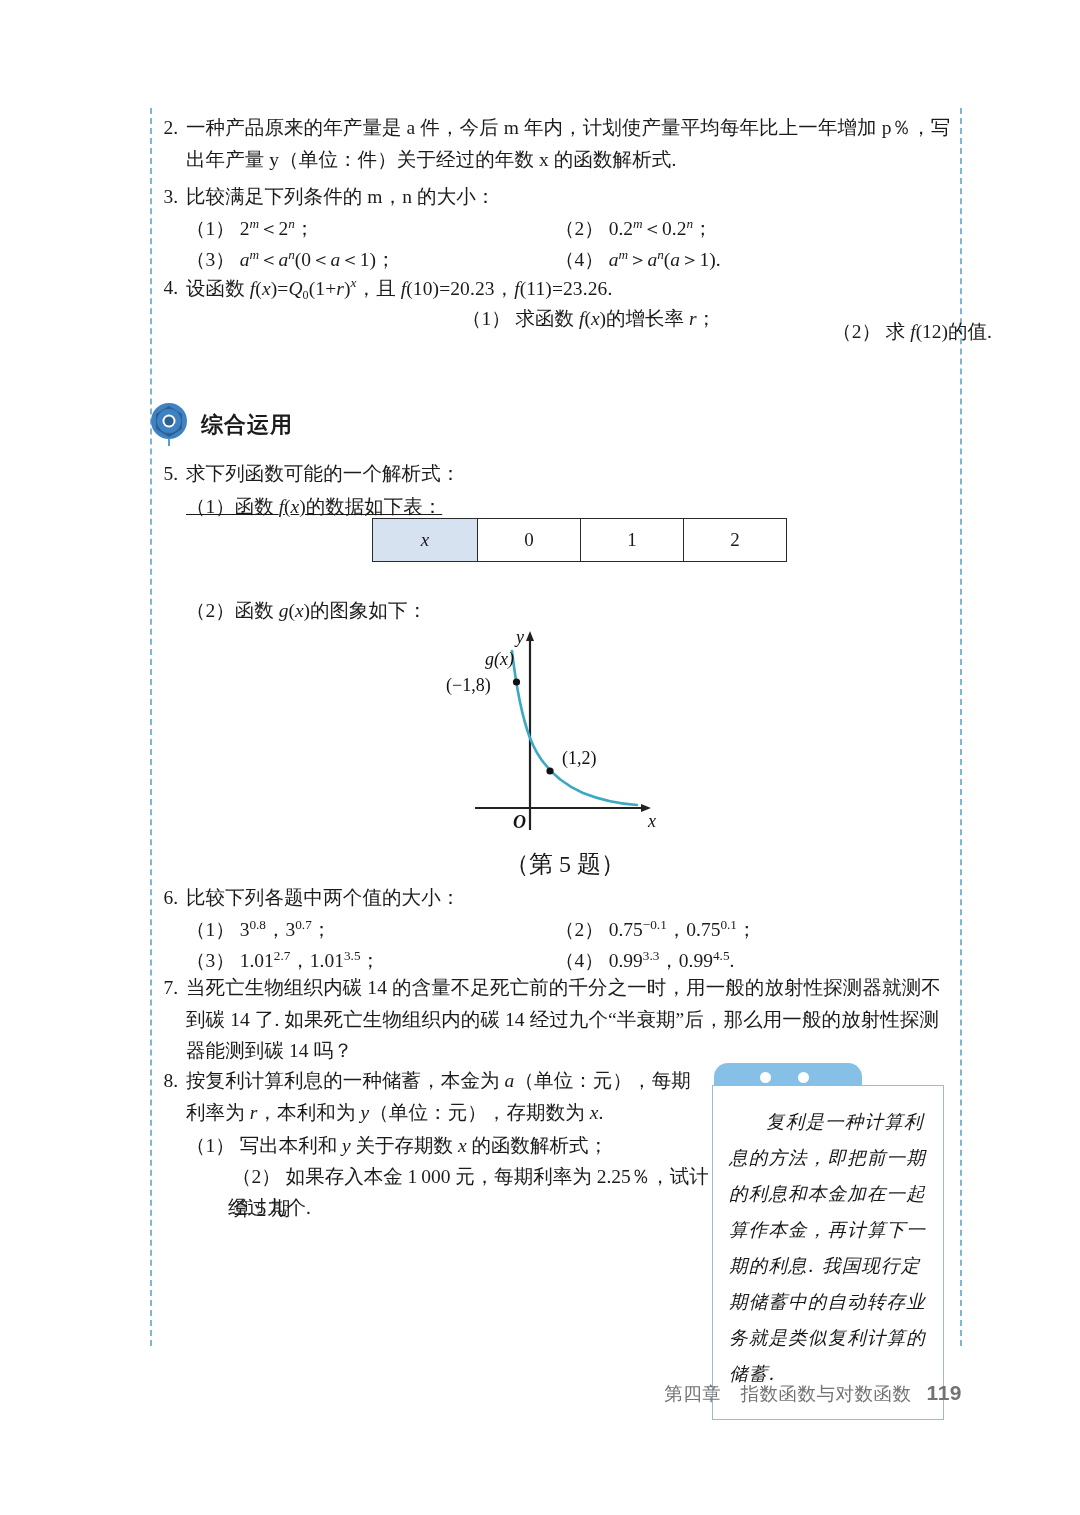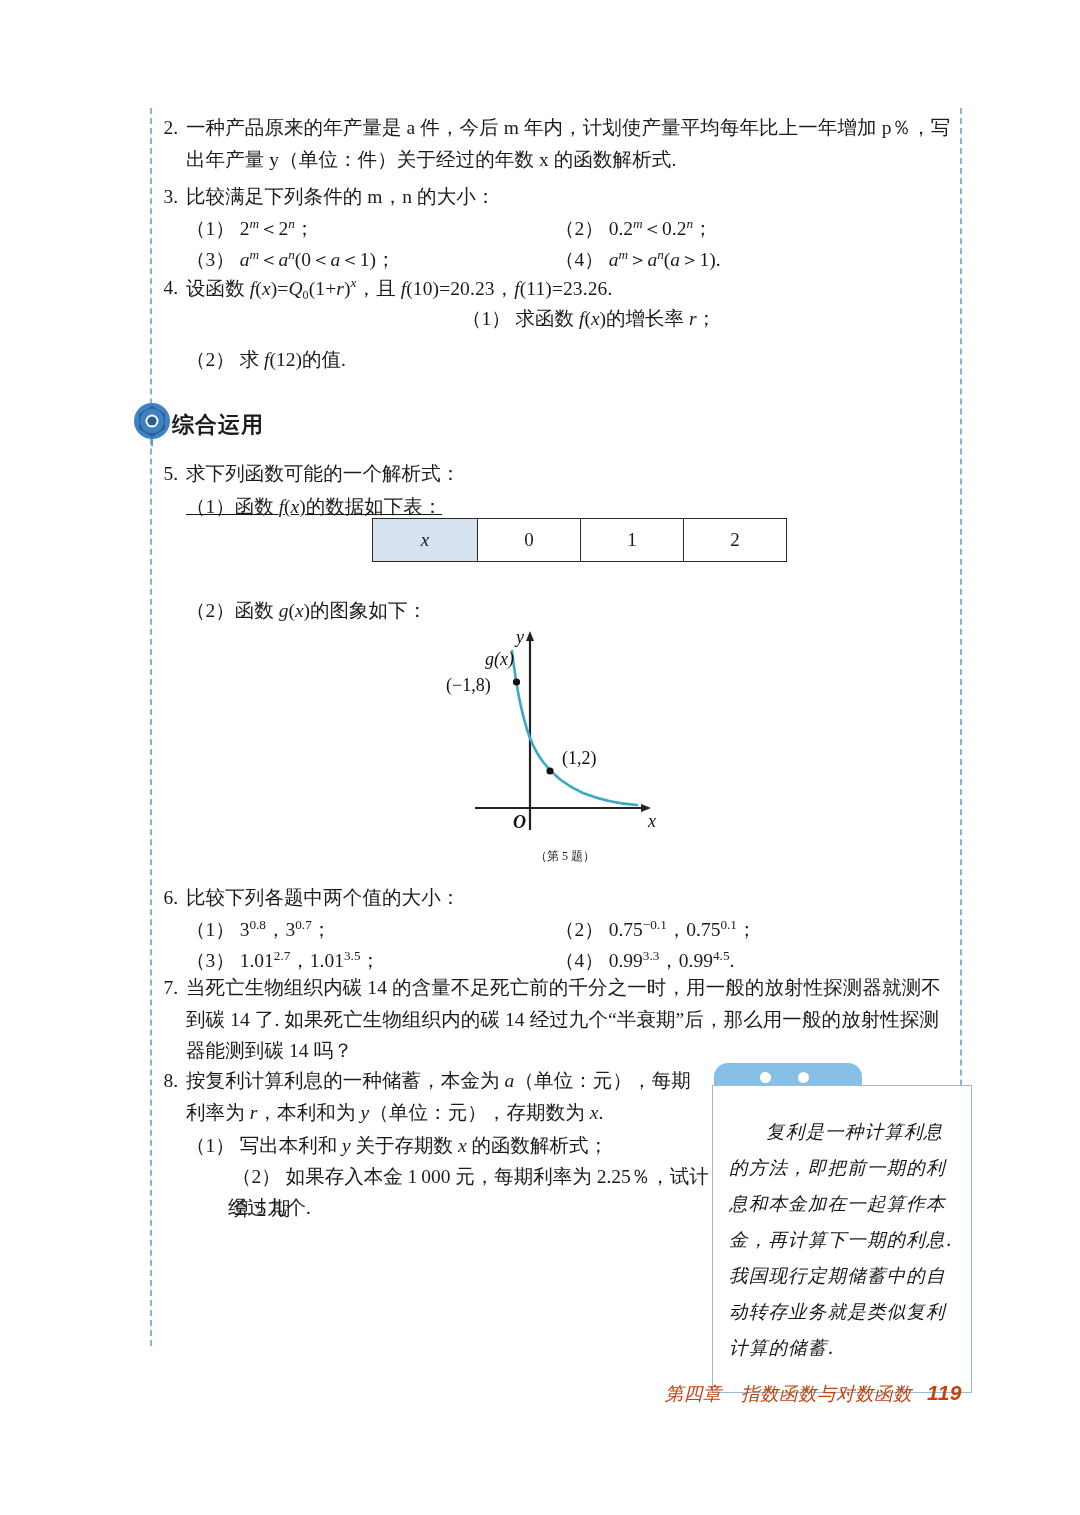--- a/index.html
+++ b/index.html
@@ -65,24 +65,25 @@
   .subrow {
     display: flex;
     margin-left: 34px;
   }
   .subrow .c1 { width: 340px; flex: 0 0 340px; }
   .subrow .c2 { flex: 1 1 auto; margin-left: 29px; }
 
   
   .section-head {
     position: absolute;
-    left: 132px;
+    left: 149px;
     top: 402px;
     display: flex;
     align-items: center;
+    gap: 12px;
   }
   .badge { width: 40px; height: 46px; display:block; }
   .section-title {
     font-family: "Liberation Sans", sans-serif;
     font-weight: bold;
     font-size: 22px;
     color: #1b1b1b;
     letter-spacing: 1px;
   }
 
@@ -106,33 +107,33 @@
   table.data td.val { width: 100px; }
 
   
   .graph-wrap { position: absolute; left: 440px; top: 625px; }
   .fig-caption {
     position: absolute;
     left: 440px;
     top: 848px;
     width: 250px;
     text-align: center;
-    font-size: 12px;
+    font-size: 24px;
   }
 
   
   .note {
     position: absolute;
     left: 712px;
     top: 1085px;
-    width: 260px;
+    width: 232px;
     border: 1.5px solid #9cb9d6;
     background: #ffffff;
     box-sizing: border-box;
-    padding: 28px 16px 26px 16px;
+    padding: 18px 16px 26px 16px;
   }
   .note-tab {
     position: absolute;
     left: 714px;
     top: 1063px;
     width: 148px;
     height: 30px;
     background: #86c0e6;
     border-radius: 14px 14px 0 0;
   }
@@ -155,24 +156,23 @@
     text-indent: 2em;
     color: #161616;
   }
 
   
   .footer {
     position: absolute;
     right: 118px;
     top: 1381px;
     font-size: 18.5px;
-    color: #c2410c;
+    color: #737373;
     letter-spacing: .5px;
     white-space: nowrap;
-    font-style: italic;
   }
   .footer .chap { margin-right: 14px; }
   .footer .pg {
     font-family: "Liberation Sans", sans-serif;
     font-weight: bold;
     font-size: 21px;
     margin-left: 10px;
   }
 </style>
 </head>
@@ -218,21 +218,21 @@
   </div>
 
   <div class="block" style="left:152px; top:272px; width:806px;">
     <span class="num">4.</span>
     <div class="body-text">设函数 <i class="v">f</i>(<i class="v">x</i>)=<i class="v">Q</i><span class="sub">0</span>(1+<i class="v">r</i>)<span class="sup">x</span>，且 <i class="v">f</i>(10)=20.23，<i class="v">f</i>(11)=23.26.</div>
   </div>
   <div class="block" style="left:186px; top:303px; width:806px;text-align:center;">
     <span>（1）</span>
     <span>求函数 <i class="v">f</i>(<i class="v">x</i>)的增长率 <i class="v">r</i>；</span>
   </div>
-  <div class="block" style="left:186px; top:344px; width:806px;">
+  <div class="block" style="left:186px; top:316px; width:806px;text-align:right;">
     <span>（2）</span>
     <span>求 <i class="v">f</i>(12)的值.</span>
   </div>
 
   <div class="section-head">
     <span>
       <svg class="badge" viewBox="0 0 40 46" xmlns="http://www.w3.org/2000/svg">
         <circle cx="20" cy="19" r="18" fill="#3f82c4"></circle>
         <path d="M20 4 L33 12 L33 27 L20 35 L7 27 L7 12 Z" fill="#2d5f92"></path>
         <path d="M20 7 L20 19 L9.6 25 A12 12 0 0 1 20 7 Z" fill="#3f82c4"></path>

